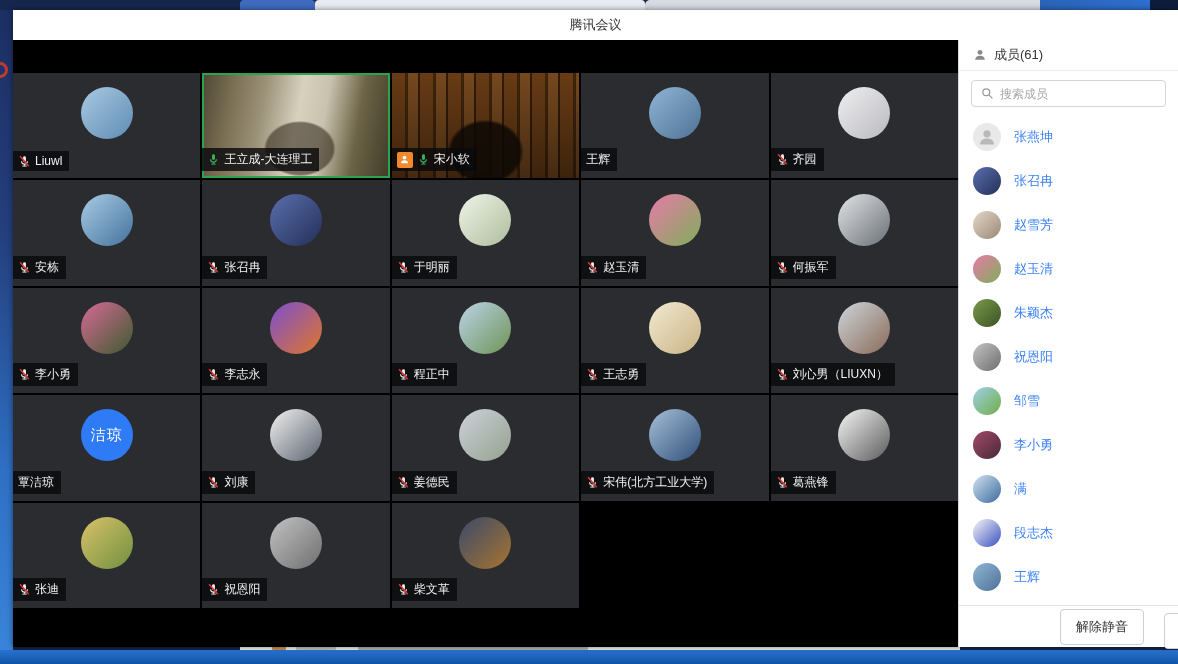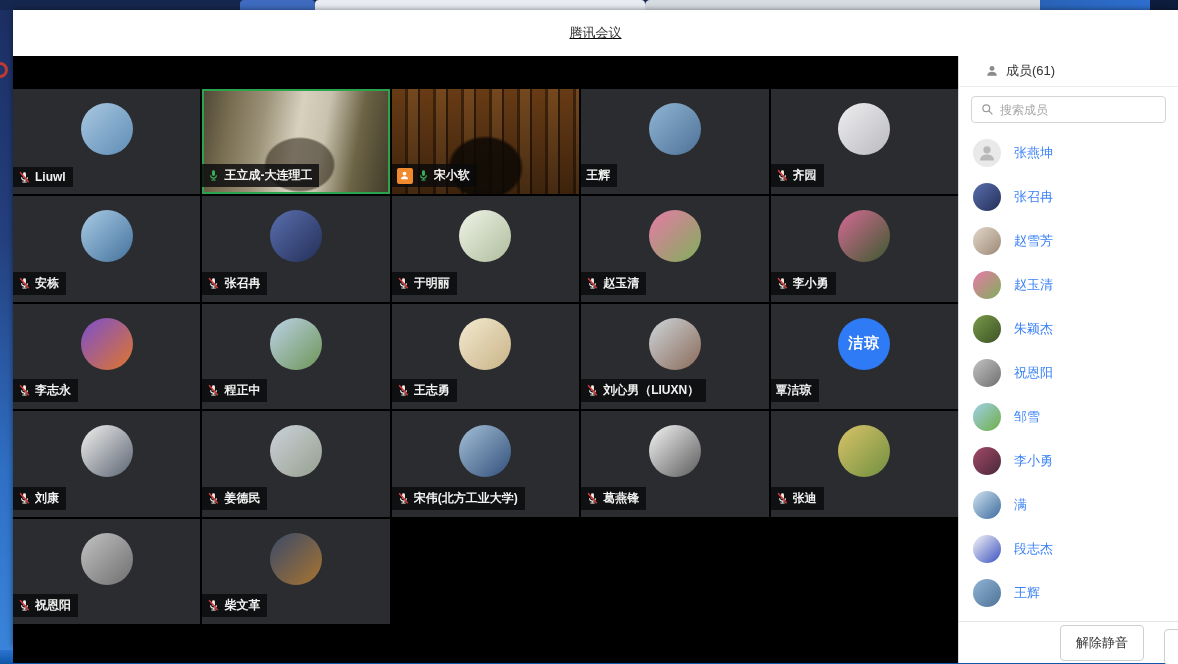--- a/index.html
+++ b/index.html
@@ -20,29 +20,29 @@
   .bottom-strip { position:absolute; left:0; top:650px; width:1178px; height:14px;
     background:linear-gradient(180deg,#2a73d2,#0f55a6); }
   .bottom-sliver { position:absolute; left:240px; top:643px; width:720px; height:8px; background:#f2f2f0; overflow:hidden; }
   .bottom-sliver .smudge { position:absolute; top:1px; height:6px; background:#8b8b85; border-radius:1px; opacity:.8; }
   .smudge.ic { left:32px; width:14px; background:#c07a28; }
   .smudge.t1 { left:56px; width:40px; opacity:.45; }
   .smudge.t2 { left:118px; width:230px; opacity:.6; }
 
   
   .app-window { position:absolute; left:13px; top:10px; width:1165px; height:637px; background:#fff; box-shadow:0 0 6px rgba(0,0,0,.5); }
-  .titlebar { height:46px; background:#fff; display:flex; align-items:center; justify-content:center;text-decoration:underline; }
+  .titlebar { height:30px; background:#fff; display:flex; align-items:center; justify-content:center; }
   .titlebar span { font-size:13px; color:#333; }
   .content { display:flex; height:607px; }
 
   
   .video-area { width:945px; background:#000; display:flex; flex-direction:column; }
   .band-top { height:33px; background:#000; }
   .band-bottom { flex:1; background:#000; }
-  .grid { height:535px; display:grid; grid-template-columns:repeat(5,1fr); grid-template-rows:repeat(5,1fr); gap:2px; background:#000;font-weight:bold; }
+  .grid { height:535px; display:grid; grid-template-columns:repeat(5,1fr); grid-template-rows:repeat(5,1fr); gap:2px; background:#000; }
   .tile { position:relative; background:#2b2c30; overflow:hidden; }
   .tile.active { outline:2px solid #2aa44f; outline-offset:-2px; }
   .avatar { position:absolute; left:50%; top:38%; transform:translate(-50%,-50%); width:52px; height:52px; border-radius:50%; }
   .avatar.initials { display:flex; align-items:center; justify-content:center; color:#ffffff; font-size:15px; letter-spacing:1px; }
   .label { position:absolute; left:0; bottom:7px; display:flex; align-items:center; gap:4px;
     background:rgba(10,10,12,.82); padding:3px 7px 3px 5px; max-width:96%; }
   .label .pname { color:#f2f2f2; font-size:12px; white-space:nowrap; overflow:hidden; text-overflow:ellipsis; }
   .micico { display:inline-flex; width:13px; height:13px; flex:0 0 13px; }
   .host-badge { display:inline-flex; align-items:center; justify-content:center; width:16px; height:16px; background:#f08a2d; border-radius:2px; flex:0 0 16px; }
   .host-badge svg { width:11px; height:11px; }
@@ -50,21 +50,21 @@
   .tile.video-warm-room { background:
       radial-gradient(ellipse at 52% 72%, rgba(40,30,18,.55) 0 24%, transparent 26%),
       linear-gradient(100deg,#4e4636 0%,#7a6f52 16%,#9c9279 32%,#d8d1be 50%,#c9c2ae 63%,#6d6446 80%,#3f3a28 100%); }
   .tile.video-bookshelf { background:
       radial-gradient(ellipse at 50% 75%, rgba(12,8,4,.85) 0 26%, transparent 29%),
       linear-gradient(180deg, rgba(0,0,0,.15) 0%, rgba(0,0,0,.5) 100%),
       repeating-linear-gradient(90deg,#7a4619 0 13px,#4a2a0e 13px 16px,#8a5524 16px 26px,#3a2008 26px 28px); text-align: center; }
 
   
   .sidebar { width:220px; background:#fff; border-left:1px solid #d8d8d8; display:flex; flex-direction:column; position:relative; }
-  .panel-header { height:31px; display:flex; align-items:center; gap:7px; padding:0 26px; border-bottom:1px solid #ececec; }
+  .panel-header { height:31px; display:flex; align-items:center; gap:7px; padding:0 14px; border-bottom:1px solid #ececec; }
   .panel-header svg { width:14px; height:14px; }
   .panel-header span { font-size:13px; color:#333; }
   .search-wrap { padding:9px 12px 6px; position:relative; }
   .search-wrap input { width:100%; height:27px; border:1px solid #d5d5d5; border-radius:4px; padding:0 8px 0 28px; font-size:12px; color:#333; outline:none; font-family:inherit; }
   .search-wrap input::placeholder { color:#a8a8a8; }
   .search-wrap .mag { position:absolute; left:22px; top:16px; width:13px; height:13px; }
   .member-list { flex:1; overflow:hidden; padding-top:2px; }
   .member-row { height:44px; display:flex; align-items:center; padding:0 14px; gap:13px; }
   .m-avatar { width:28px; height:28px; border-radius:50%; flex:0 0 28px; display:flex; align-items:center; justify-content:center; overflow:hidden; }
   .m-avatar svg { width:20px; height:20px; }
@@ -254,20 +254,37 @@
           <line x1="8" y1="11.4" x2="8" y2="13.1" stroke="#f3ece8" stroke-width="1.3"></line>
           <line x1="5.4" y1="13.6" x2="10.6" y2="13.6" stroke="#f3ece8" stroke-width="1.3"></line>
           <line x1="2.6" y1="1.6" x2="13.2" y2="13.8" stroke="#d43b3b" stroke-width="1.9"></line>
         </svg>
       </span>
 
       <span class="pname">赵玉清</span>
     </div>
   </div>
 
+  <div class="tile">
+    <div class="avatar" style="background: linear-gradient(135deg, rgb(227, 229, 231), rgb(105, 111, 117));"></div>
+    <div class="label">
+
+      <span class="micico mic-muted">
+        <svg viewBox="0 0 16 16">
+          <rect x="6.2" y="1.6" width="3.6" height="7" rx="1.8" fill="#f3ece8"></rect>
+          <path d="M4.4 7.6a3.6 3.6 0 0 0 7.2 0" fill="none" stroke="#f3ece8" stroke-width="1.3"></path>
+          <line x1="8" y1="11.4" x2="8" y2="13.1" stroke="#f3ece8" stroke-width="1.3"></line>
+          <line x1="5.4" y1="13.6" x2="10.6" y2="13.6" stroke="#f3ece8" stroke-width="1.3"></line>
+          <line x1="2.6" y1="1.6" x2="13.2" y2="13.8" stroke="#d43b3b" stroke-width="1.9"></line>
+        </svg>
+      </span>
+
+      <span class="pname">何振军</span>
+    </div>
+  </div>
 
   <div class="tile">
     <div class="avatar" style="background: linear-gradient(135deg, rgb(216, 106, 150), rgb(60, 90, 46));"></div>
     <div class="label">
 
       <span class="micico mic-muted">
         <svg viewBox="0 0 16 16">
           <rect x="6.2" y="1.6" width="3.6" height="7" rx="1.8" fill="#f3ece8"></rect>
           <path d="M4.4 7.6a3.6 3.6 0 0 0 7.2 0" fill="none" stroke="#f3ece8" stroke-width="1.3"></path>
           <line x1="8" y1="11.4" x2="8" y2="13.1" stroke="#f3ece8" stroke-width="1.3"></line>

